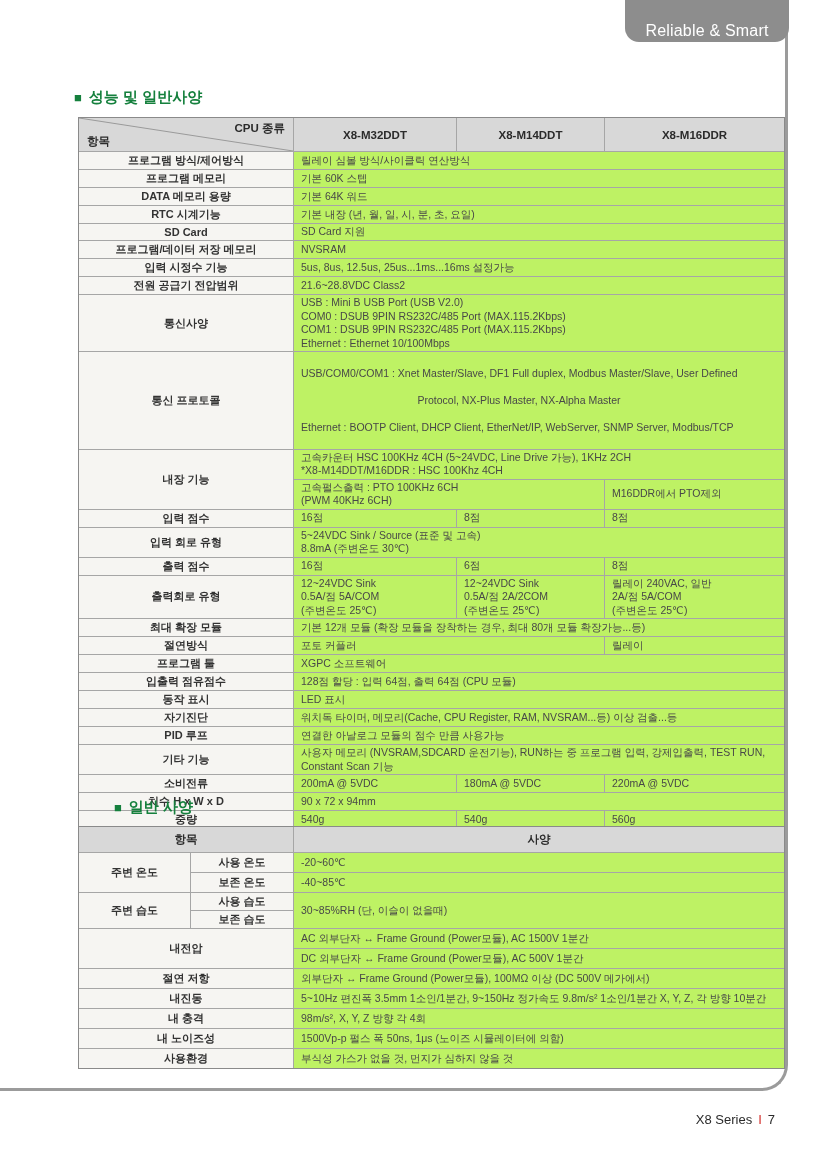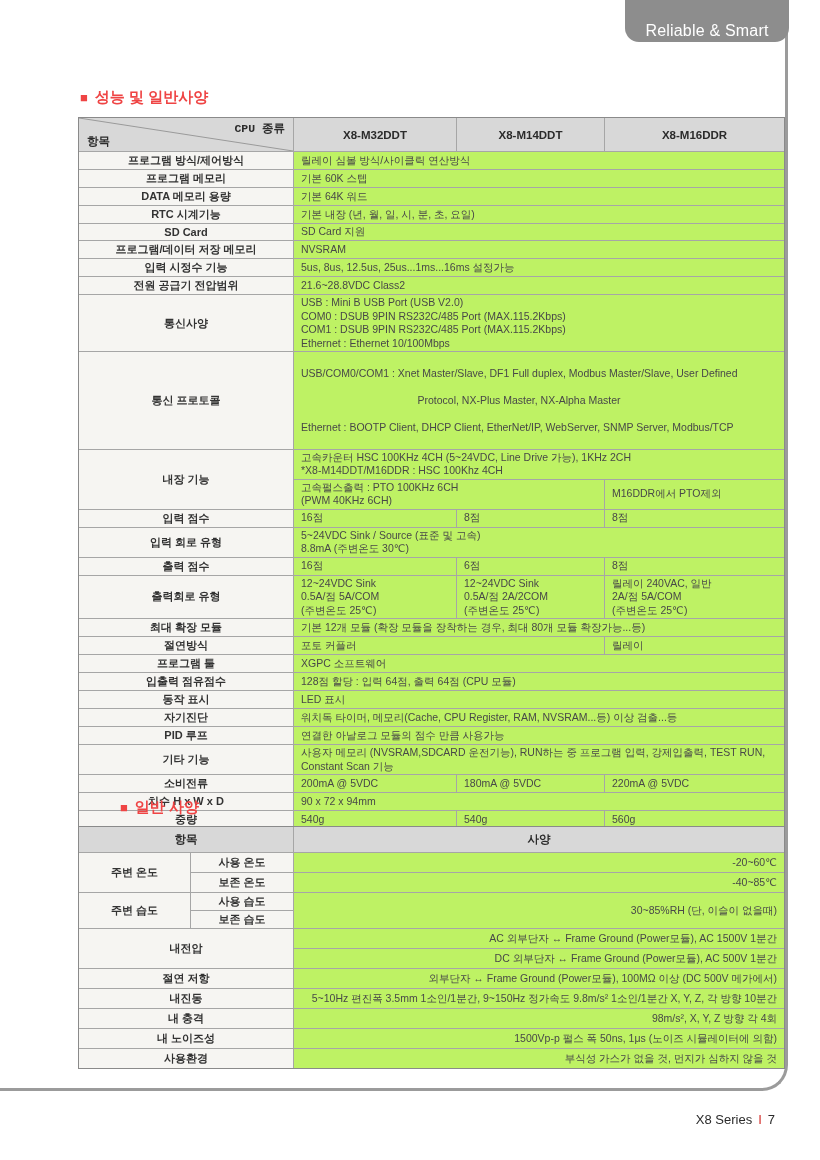--- a/index.html
+++ b/index.html
@@ -15,21 +15,21 @@
     border-radius:0 0 26px 0; pointer-events:none;
   }
   
   .banner {
     position:absolute; left:625px; top:0; width:164px; height:42px;
     background:#8d8d8d; border-radius:0 0 14px 14px;
     display:flex; align-items:center; justify-content:center;
     color:#ffffff; font-size:16px; letter-spacing:0.2px; padding-top:19px;
   }
   .section-title {
-    position:absolute; left:80px; font-size:15px; font-weight:bold; color:#ef4444;
+    position:absolute; left:74px; font-size:15px; font-weight:bold; color:#15803d;
   }
   .section-title .bullet { font-size:13px; margin-right:7px; }
   #title1 { top:88px; }
   #title2 { top:798px;margin-left:40px; }
 
   table { border-collapse:collapse; table-layout:fixed; position:absolute; left:78px; background:#fff; }
   #spec-table { top:117px; width:706px; }
   #gen-table  { top:826px; width:706px; }
   td, th { border:1px solid #a6a6a6; vertical-align:middle; }
   table { border:1px solid #8a8a8a; outline:1px solid #8a8a8a; outline-offset:-1px; }
@@ -41,28 +41,28 @@
     background:#f6f5f2; font-weight:bold; font-size:11px; color:#333;
     text-align:center; padding:1px 16px; height:17px;
   }
   td.val {
     font-size:10.5px; color:#484848; padding:1px 7px; line-height:13.5px;
     white-space:pre-line; background:#bef264;
   }
   
   th.diag { position:relative; padding:0; }
   th.diag svg { position:absolute; inset:0; width:100%; height:100%; }
-  th.diag .tr-lbl { position:absolute; top:3px; right:8px;font-family:Liberation Mono, monospace; }
+  th.diag .tr-lbl { position:absolute; top:3px; right:8px; }
   th.diag .bl-lbl { position:absolute; bottom:2px; left:8px; }
 
   .center-line { text-align:center; padding-right:40px; }
 
   #gen-table th { height:26px; }
   #gen-table td.lbl { height:20px;text-align:center; }
-  #gen-table td.val { height:20px;text-align:right; }
+  #gen-table td.val { height:20px; }
   #gen-table td.h13 { height:13px; }
 
   .footer {
     position:absolute; top:1112px; left:560px; width:215px; text-align:right;
     font-size:13px; font-weight:normal; color:#2b2b2b;
   }
   .footer .sep { color:#d42e2a; margin:0 6px; }
 </style>
 </head>
 <body>

